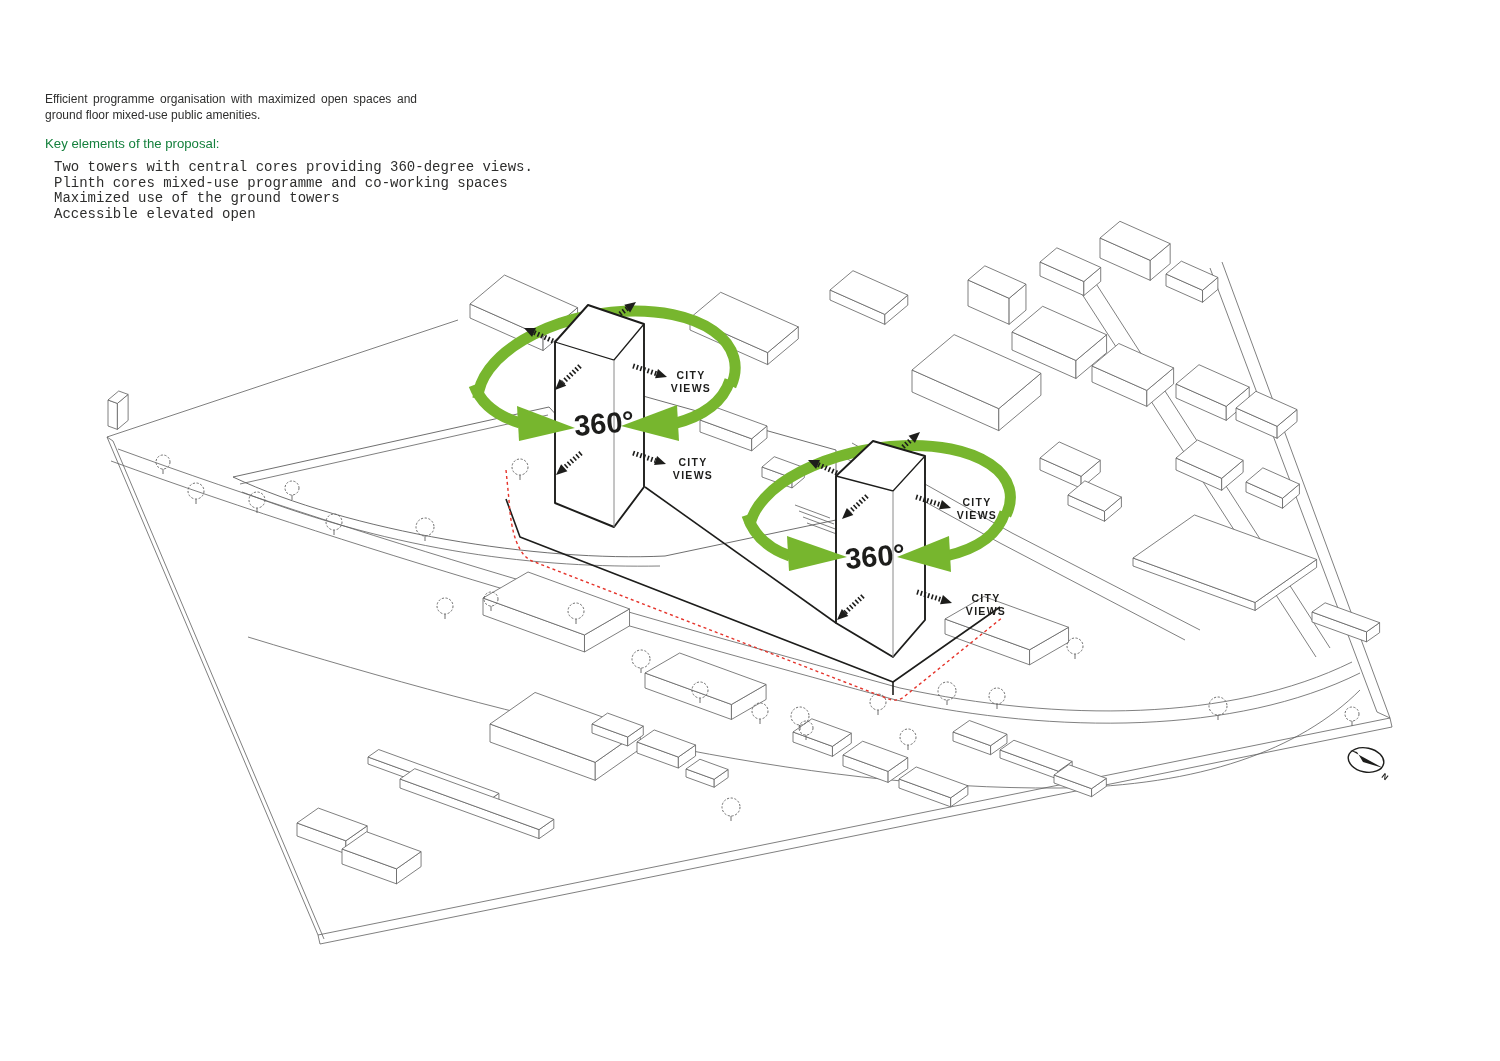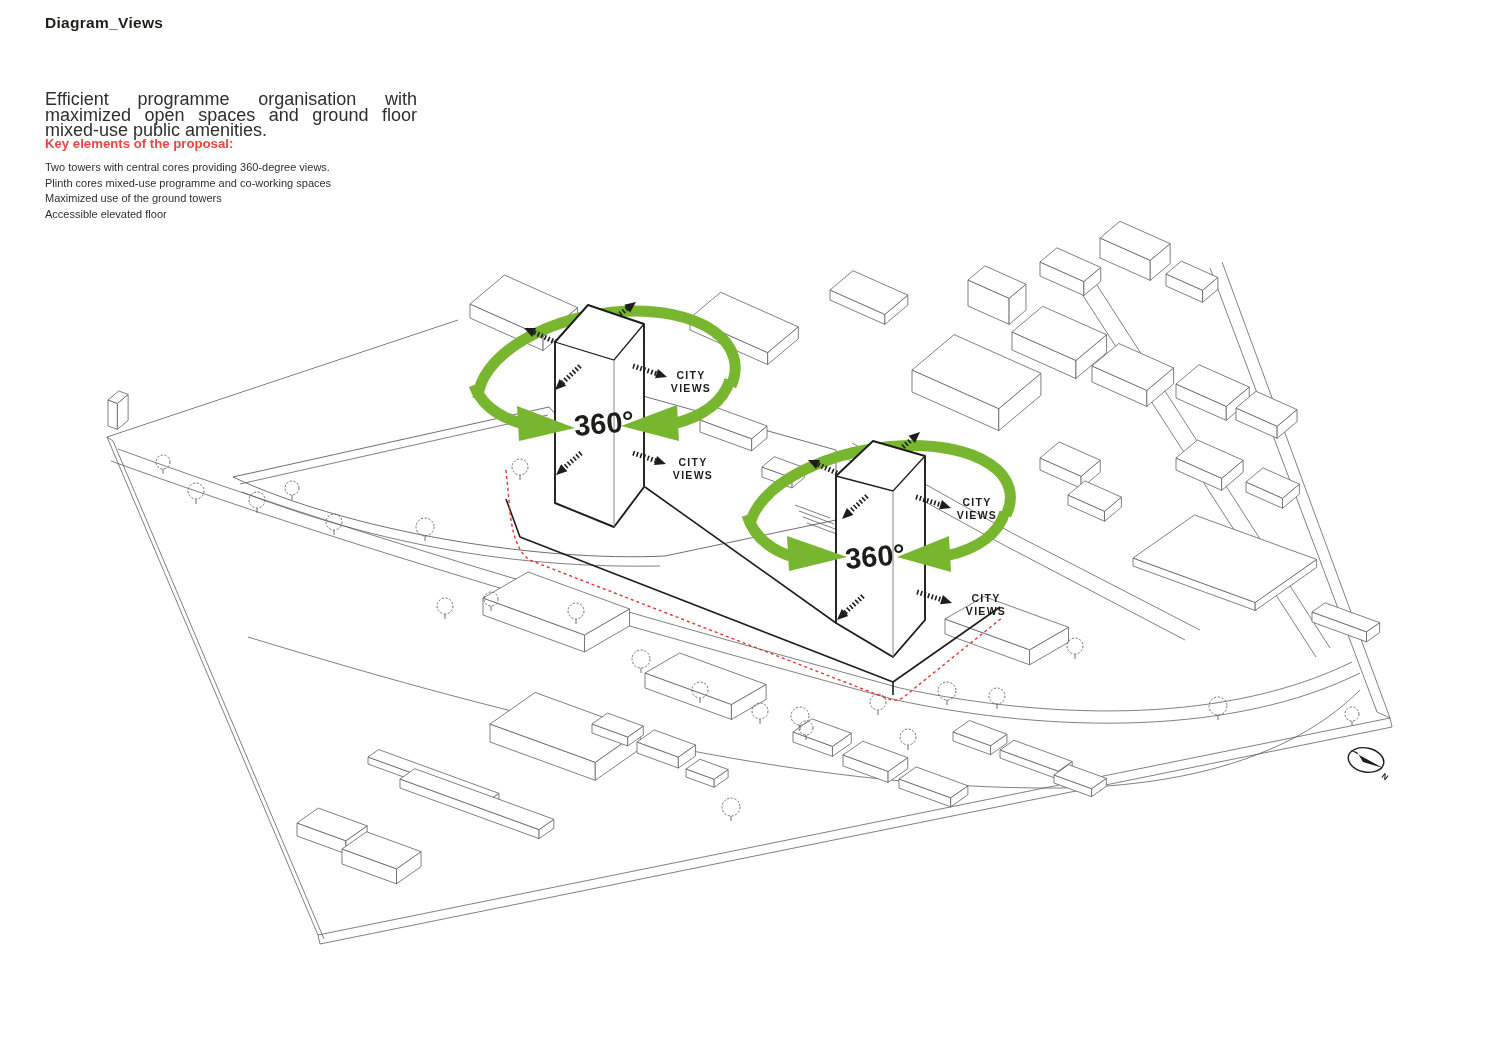--- a/index.html
+++ b/index.html
@@ -1,41 +1,38 @@
 <!DOCTYPE html>
 <html><head>
 <meta charset="utf-8">
 <style>
   html,body{margin:0;padding:0;background:#ffffff;}
   body{width:1500px;height:1061px;font-family:"Liberation Sans",sans-serif;color:#1d1d1b;}
   .canvas{position:relative;width:1500px;height:1061px;overflow:hidden;background:#fff;}
   .intro{position:absolute;left:45px;top:14px;width:376px;}
   .title{font-size:15.5px;font-weight:bold;letter-spacing:.3px;}
-  .para{position:absolute;left:45px;top:92px;width:372px;font-size:18px;line-height:15.6px;text-align:justify;color:#2e2e2d;}
-  .kehead{position:absolute;left:45px;top:136px;font-size:13.2px;font-weight:bold;color:#ef4444;text-align:center;}
-  .kelist{position:absolute;left:45px;top:160px;margin:0;padding:0;list-style:none;font-size:11px;line-height:15.6px;color:#2e2e2d;}
+  .para{position:absolute;left:45px;top:92px;width:372px;font-size:12px;line-height:15.6px;text-align:justify;color:#2e2e2d;}
+  .kehead{position:absolute;left:45px;top:136px;font-size:13.2px;font-weight:normal;color:#15803d;text-align:center;}
+  .kelist{position:absolute;left:54px;top:160px;margin:0;padding:0;list-style:none;font-size:14px;line-height:15.6px;color:#2e2e2d;font-family:Liberation Mono, monospace;}
   svg text{font-family:"Liberation Sans",sans-serif;}
   .cityviews{font-size:10.5px;font-weight:600;letter-spacing:1.3px;fill:#1d1d1b;}
   .deg{font-size:29px;font-weight:bold;fill:#1d1d1b;}
   .north{font-size:8px;font-weight:bold;fill:#1d1d1b;}
 </style>
 </head>
 <body>
 
 <div class="canvas">
-  <div class="intro">
-    <div class="title">Diagram_Views</div>
-  </div>
   <div class="para">Efficient programme organisation with maximized open spaces and ground floor mixed-use public amenities.</div>
   <div class="kehead">Key elements of the proposal:</div>
   <ul class="kelist">
     <li>Two towers with central cores providing 360-degree views.</li>
     <li>Plinth cores mixed-use programme and co-working spaces</li>
     <li>Maximized use of the ground towers</li>
-    <li>Accessible elevated floor</li>
+    <li>Accessible elevated open</li>
   </ul>
   <svg id="diagram" width="1500" height="1061" viewBox="0 0 1500 1061" style="position:absolute;left:0;top:0;">
       <path fill="none" stroke="#5f5f5f" stroke-width="0.8" stroke-linejoin="round" d="M107,437 L318,935 L1390,718 L1222,262"></path>
       <path fill="none" stroke="#5f5f5f" stroke-width="0.8" stroke-linejoin="round" d="M318,935 L320,944 L1392,727 L1390,718"></path>
       <path fill="none" stroke="#5f5f5f" stroke-width="0.8" stroke-linejoin="round" d="M1390,718 L1377,712 L1210,268"></path>
       <path fill="none" stroke="#5f5f5f" stroke-width="0.8" stroke-linejoin="round" d="M107,437 L113,441 L324,939"></path>
       <path fill="none" stroke="#5f5f5f" stroke-width="0.8" stroke-linejoin="round" d="M118,449 C380,545 690,630 900,688 C1060,722 1230,722 1352,662"></path>
       <path fill="none" stroke="#5f5f5f" stroke-width="0.8" stroke-linejoin="round" d="M111,461 C375,557 686,643 896,700 C1056,734 1235,735 1360,673"></path>
       <path fill="none" stroke="#5f5f5f" stroke-width="0.8" stroke-linejoin="round" d="M840,455 L1000,543 L1185,640"></path>
       <path fill="none" stroke="#5f5f5f" stroke-width="0.8" stroke-linejoin="round" d="M852,443 L1012,533 L1200,630"></path>

